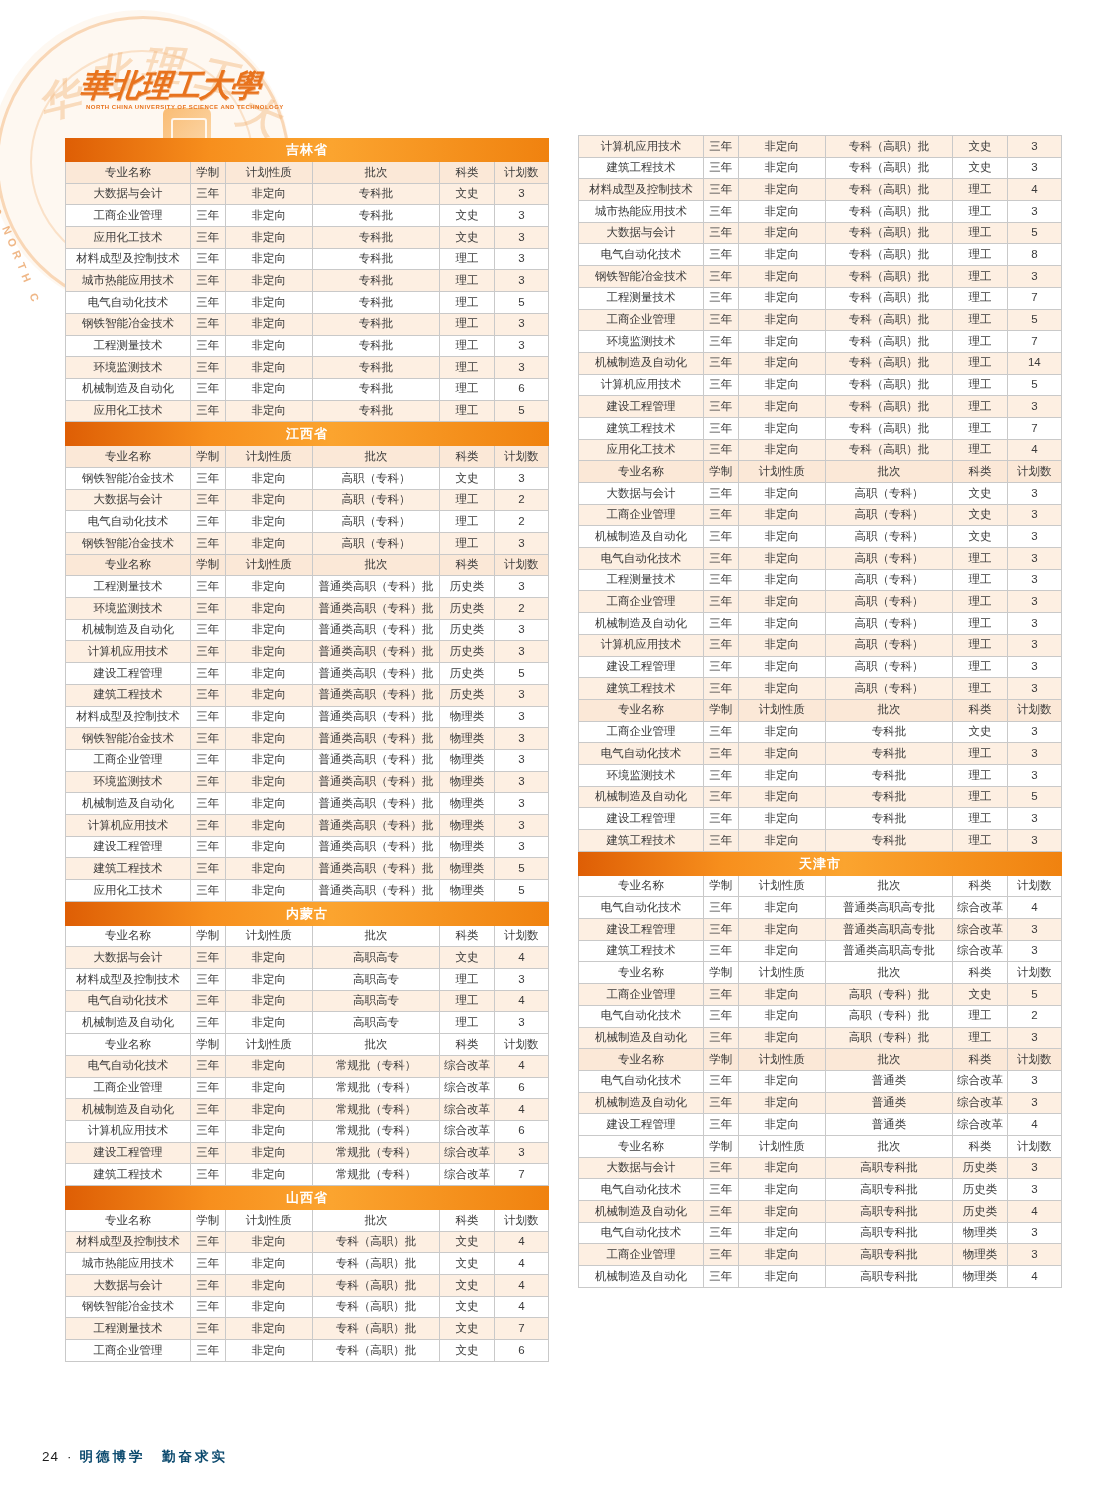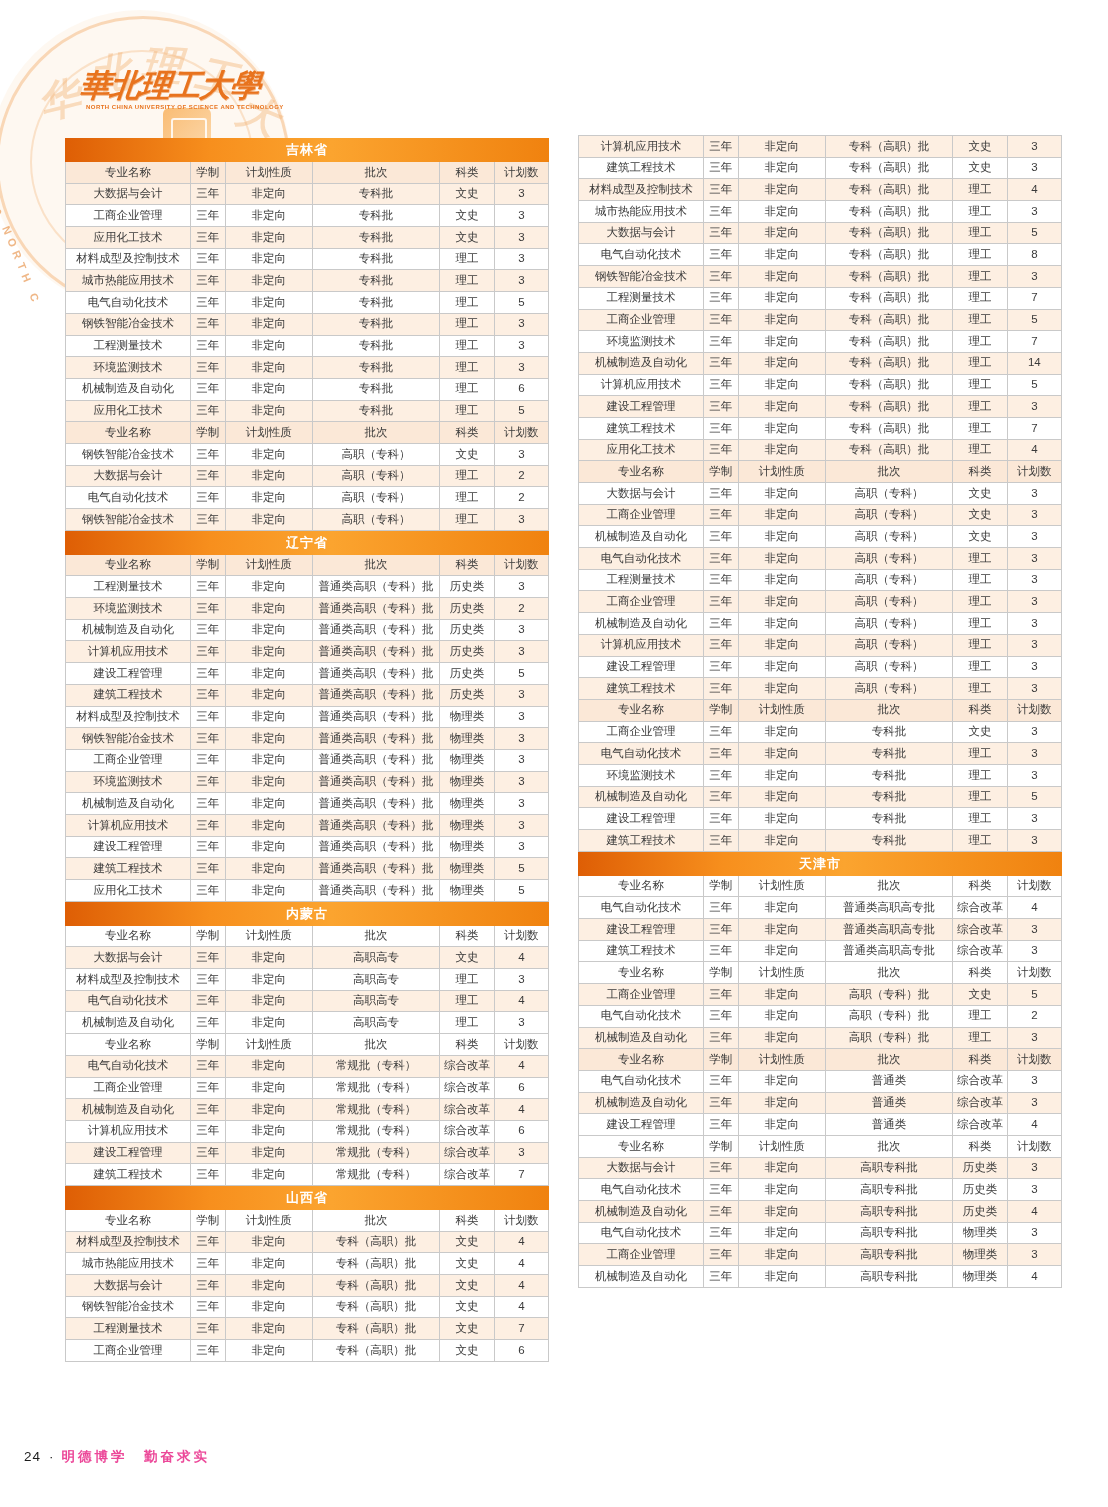--- a/index.html
+++ b/index.html
@@ -44,25 +44,25 @@
          display:flex;align-items:center;justify-content:center;font-size:11.5px;line-height:1;
          overflow:hidden;white-space:nowrap;color:#3a3a3a;background:#ffffff;}
   .trow .tcell:first-child{border-left:1px solid #c9c9c9;}
   .row-peach .tcell{background:#fdefe2;}
   .row-white .tcell{background:#ffffff;}
   .hdr-peach .tcell{background:#fbe8d7;}
   .hdr-white .tcell{background:#ffffff;}
   .first-table-top{border-top:1px solid #c9c9c9;}
 
   
-  .footer{position:absolute;left:24px;top:1448px;font-size:13.5px;color:#1c1c1c;display:flex;align-items:baseline;justify-content:center;}
+  .footer{position:absolute;left:42px;top:1448px;font-size:13.5px;color:#1c1c1c;display:flex;align-items:baseline;justify-content:center;}
   .footer .pgnum{letter-spacing:1px;}
   .footer .sep{margin:0 8px;}
   .footer .motto{font-family:"Liberation Serif","DejaVu Serif",serif;font-weight:bold;letter-spacing:3px;
-                 font-size:13.5px;color:#ec4899;}
+                 font-size:13.5px;color:#0c4a6e;}
 </style>
 </head>
 <body>
 
 <div class="page">
 
   <div class="seal">
     <div class="seal-wash"></div>
     <div class="seal-ring"></div>
     <div class="seal-ring-inner"></div>
@@ -176,20 +176,21 @@
         <div class="trow row-peach">
           <div class="tcell">应用化工技术</div>
           <div class="tcell">三年</div>
           <div class="tcell">非定向</div>
           <div class="tcell">专科批</div>
           <div class="tcell">理工</div>
           <div class="tcell">5</div>
         </div>
       </div>
       <div>
+        <div class="band">江西省</div>
         <div class="trow hdr-peach">
           <div class="tcell">专业名称</div>
           <div class="tcell">学制</div>
           <div class="tcell">计划性质</div>
           <div class="tcell">批次</div>
           <div class="tcell">科类</div>
           <div class="tcell">计划数</div>
         </div>
         <div class="trow row-white">
           <div class="tcell">钢铁智能冶金技术</div>
@@ -218,21 +219,20 @@
         <div class="trow row-peach">
           <div class="tcell">钢铁智能冶金技术</div>
           <div class="tcell">三年</div>
           <div class="tcell">非定向</div>
           <div class="tcell">高职（专科）</div>
           <div class="tcell">理工</div>
           <div class="tcell">3</div>
         </div>
       </div>
       <div>
-        <div class="band">辽宁省</div>
         <div class="trow hdr-peach">
           <div class="tcell">专业名称</div>
           <div class="tcell">学制</div>
           <div class="tcell">计划性质</div>
           <div class="tcell">批次</div>
           <div class="tcell">科类</div>
           <div class="tcell">计划数</div>
         </div>
         <div class="trow row-white">
           <div class="tcell">工程测量技术</div>

